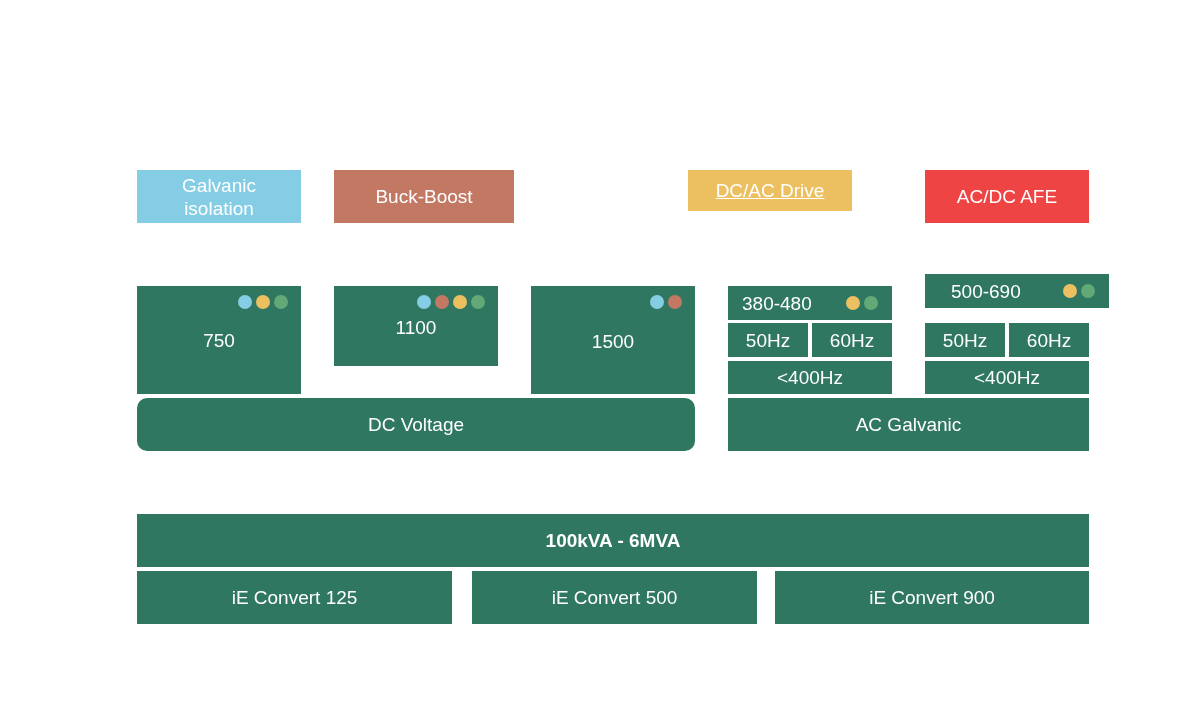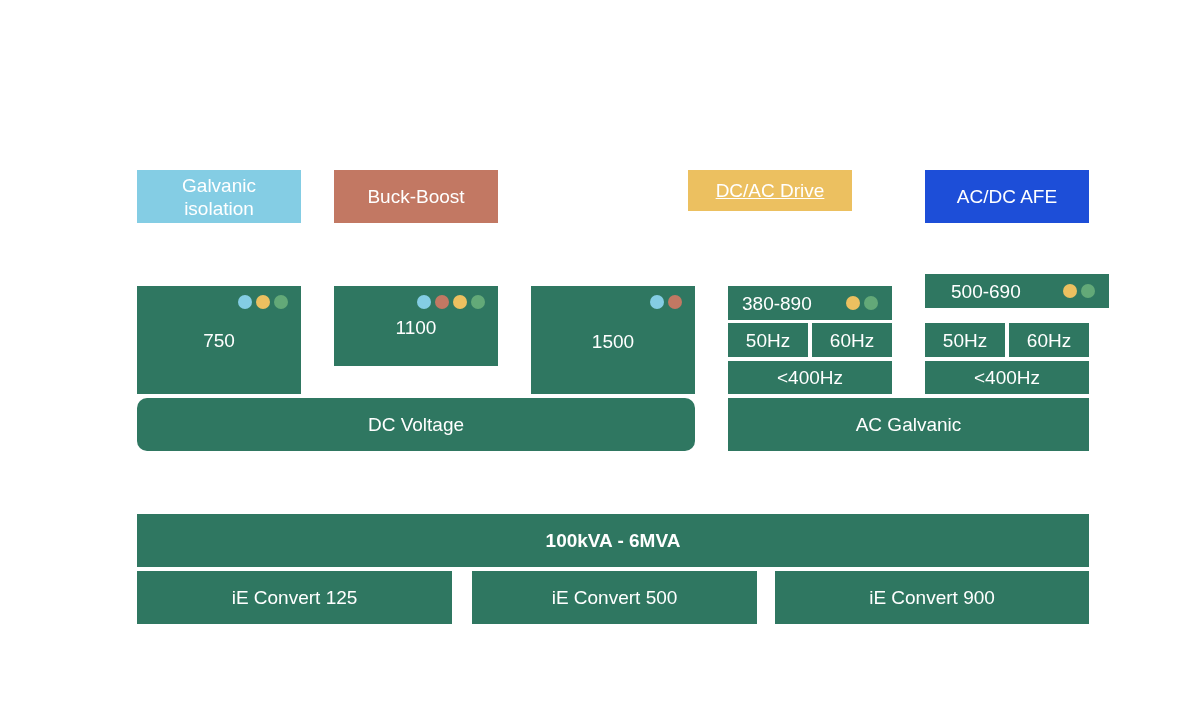--- a/index.html
+++ b/index.html
@@ -5,33 +5,33 @@
   html, body { margin: 0; padding: 0; background: #ffffff; }
   body { width: 1200px; height: 702px; position: relative; overflow: hidden;
          font-family: "Liberation Sans", "DejaVu Sans", sans-serif; }
   .box { position: absolute; box-sizing: border-box; color: #ffffff;
          display: flex; align-items: center; justify-content: center; text-align: center;
          font-size: 19px; line-height: 23px; }
   .g { background: #2f7761; }
   .cat-galv { background: #84cde4; }
   .cat-buck { background: #c27863; }
   .cat-dcac { background: #ecc060; }
-  .cat-acdc { background: #1d4ed8; }
+  .cat-acdc { background: #ef4444; }
   .dots { position: absolute; top: 9px; right: 13px; display: flex; gap: 4px; }
   .dot { width: 14px; height: 14px; border-radius: 50%; }
   .volt { justify-content: flex-start; padding-left: 14px; }
   .volt .dots { top: 10px; right: 14px; }
 </style>
 </head>
 <body>
 
 <div class="box cat-galv" style="left:137px;top:170px;width:164px;height:53px;">
     <span style="width:110px;display:block;">Galvanic isolation</span>
   </div>
-<div class="box cat-buck" style="left:334px;top:170px;width:164px;height:53px;">
+<div class="box cat-buck" style="left:334px;top:170px;width:180px;height:53px;">
     <span>Buck-Boost</span>
   </div>
 <div class="box cat-dcac" style="left:688px;top:170px;width:164px;height:41px;text-decoration:underline;">
     <span>DC/AC Drive</span>
   </div>
 <div class="box cat-acdc" style="left:925px;top:170px;width:164px;height:53px;">
     <span>AC/DC AFE</span>
   </div>
 
 <div class="box g" style="left:137px;top:286px;width:164px;height:108px;">
@@ -56,21 +56,21 @@
       <span class="dot" style="background: rgb(132, 205, 228);"></span>
       <span class="dot" style="background: rgb(194, 120, 99);"></span>
     </div>
   <span style="margin-top:2px;">1500</span>
 </div>
 <div class="box g" style="left:137px;top:398px;width:558px;height:53px;border-radius:10px;">
     <span>DC Voltage</span>
   </div>
 
 <div class="box g volt" style="left:728px;top:286px;width:164px;height:34px;">
-  <span>380-890</span>
+  <span>380-480</span>
   <div class="dots">
       <span class="dot" style="background: rgb(236, 192, 96);"></span>
       <span class="dot" style="background: rgb(99, 169, 120);"></span>
     </div>
 </div>
 <div class="box g" style="left:728px;top:323px;width:80px;height:34px;">
     <span>50Hz</span>
   </div>
 <div class="box g" style="left:812px;top:323px;width:80px;height:34px;">
     <span>60Hz</span>

